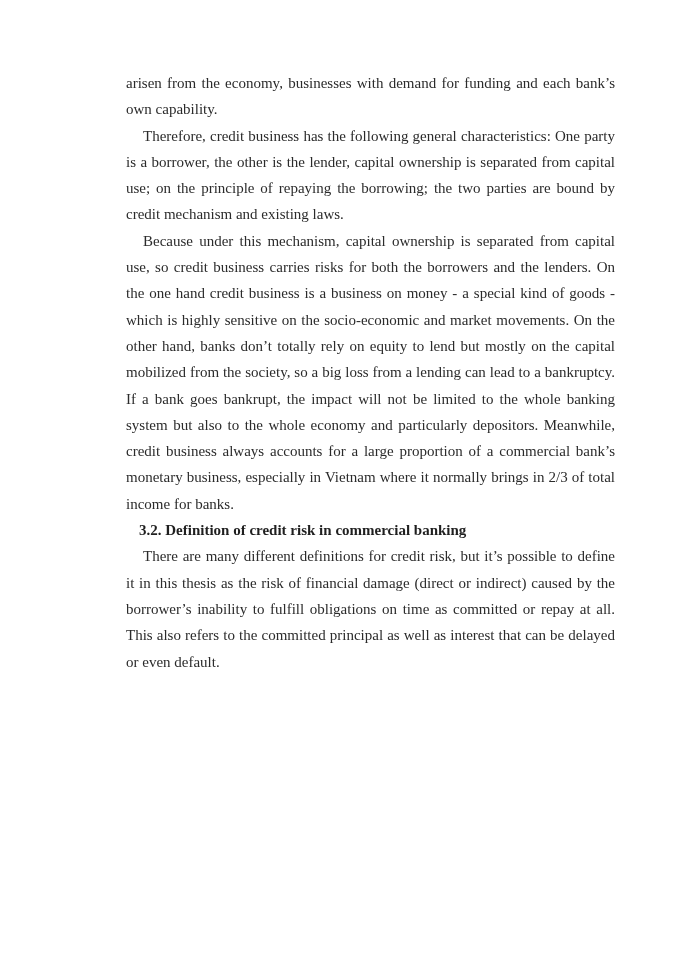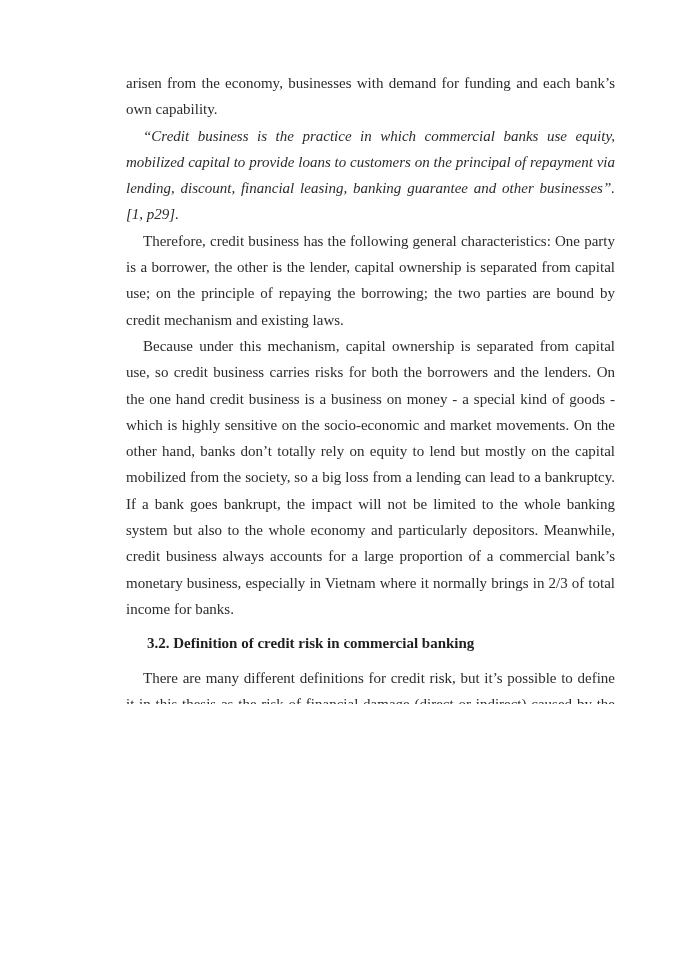--- a/index.html
+++ b/index.html
@@ -29,21 +29,21 @@
     text-align: justify;
     text-indent: 17px;
   }
   .content p.continuation {
     text-indent: 0;
   }
   .content p.quote {
     font-style: italic;
   }
   .content .heading {
-    margin: 8px;
+    margin: 0;
     font-size: 15px;
     line-height: 26.3px;
     font-weight: bold;
     color: #1f1f1f;
     text-indent: 13px;
     text-align: left;
   }
   .footer {
     position: absolute;
     left: 126px;
@@ -77,21 +77,20 @@
     letter-spacing: 3.5px;
   }
 </style>
 </head>
 <body>
 
 <div class="page">
 
   <div class="content">
     <p class="continuation">arisen from the economy, businesses with demand for funding and each bank’s own capability.</p>
-    <p class="quote">“Credit business is the practice in which commercial banks use equity, mobilized capital to provide loans to customers on the principal of repayment via lending, discount, financial leasing, banking guarantee and other businesses”. [1, p29].</p>
     <p class="body">Therefore, credit business has the following general characteristics: One party is a borrower, the other is the lender, capital ownership is separated from capital use; on the principle of repaying the borrowing; the two parties are bound by credit mechanism and existing laws.</p>
     <p class="body">Because under this mechanism, capital ownership is separated from capital use, so credit business carries risks for both the borrowers and the lenders. On the one hand credit business is a business on money - a special kind of goods - which is highly sensitive on the socio-economic and market movements. On the other hand, banks don’t totally rely on equity to lend but mostly on the capital mobilized from the society, so a big loss from a lending can lead to a bankruptcy. If a bank goes bankrupt, the impact will not be limited to the whole banking system but also to the whole economy and particularly depositors. Meanwhile, credit business always accounts for a large proportion of a commercial bank’s monetary business, especially in Vietnam where it normally brings in 2/3 of total income for banks.</p>
     <p class="heading">3.2. Definition of credit risk in commercial banking</p>
     <p class="body">There are many different definitions for credit risk, but it’s possible to define it in this thesis as the risk of financial damage (direct or indirect) caused by the borrower’s inability to fulfill obligations on time as committed or repay at all. This also refers to the committed principal as well as interest that can be delayed or even default.</p>
   </div>
 
   <div class="footer">
     <span class="footer-left">Group 8- MEBF7</span>
     <span class="footer-right">
       <span class="page-num">7</span><span class="page-sep">|</span><span class="page-word">Page</span>

